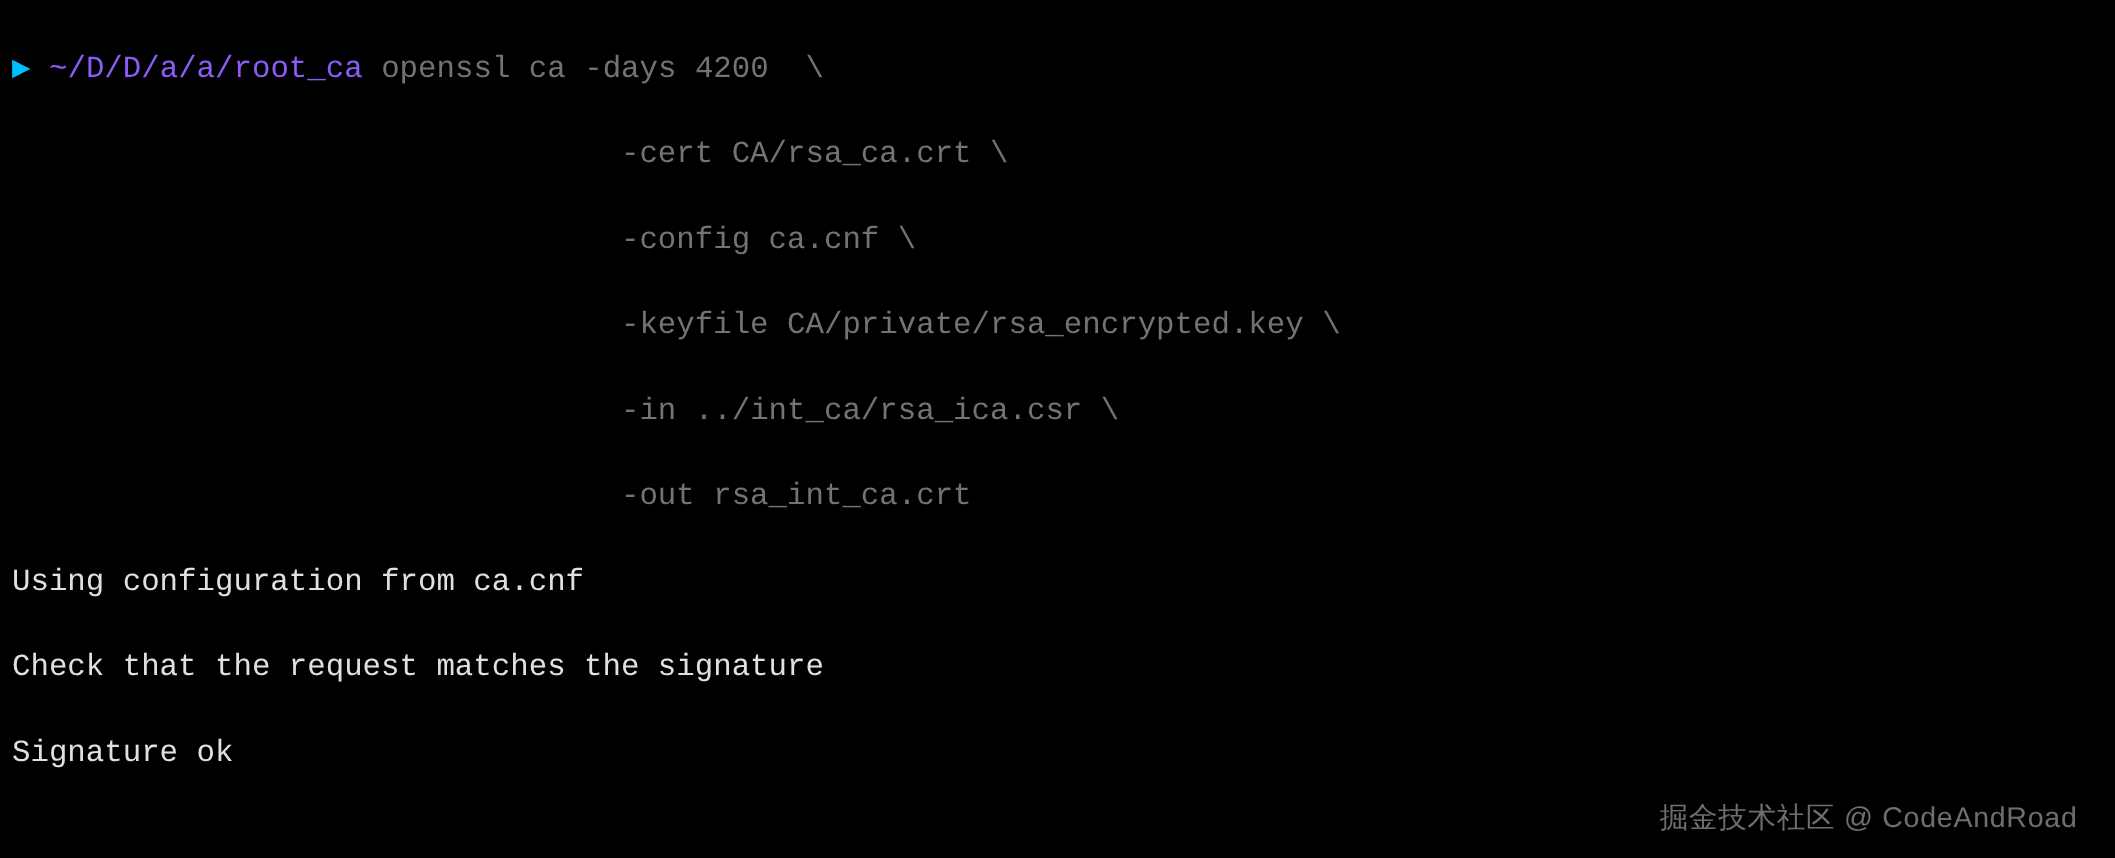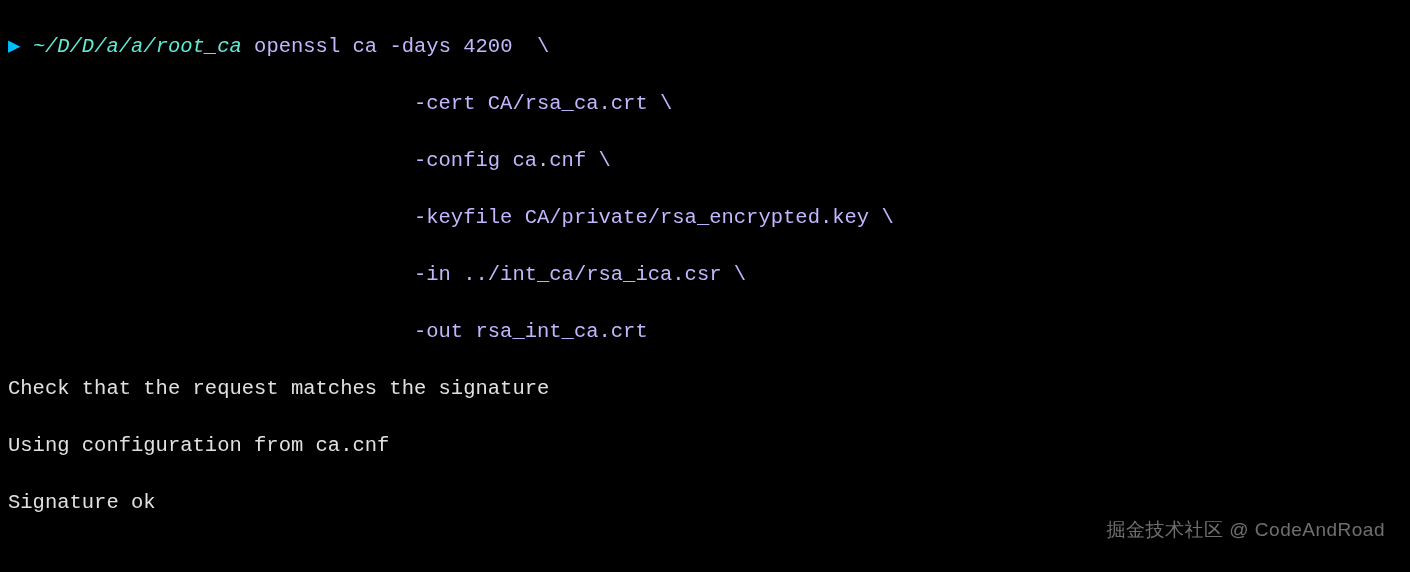--- a/index.html
+++ b/index.html
@@ -12,49 +12,49 @@
     width:1410px;
     height:572px;
     overflow:hidden;
     letter-spacing:0px;
   }
   .terminal{
     padding:4px 8px 0 8px;
     white-space:pre;
   }
   .prompt-arrow{color:#00bfff;}
-  .prompt-path{color:#5eead4;font-style:italic;}
-  .cmd{color:#c4b5fd;}
+  .prompt-path{color:#8b5cf6;}
+  .cmd{color:#737373;}
   .underlined{text-decoration-color:#00ff00;}
   .output{color:#e0e0e0;}
   .line{display:block;}
   .indent{display:inline-block;}
   .watermark{
     position:absolute;
     right:25px;
-    bottom:28px;
+    bottom:12px;
     color:rgba(200,200,200,0.55);
     font-family:-apple-system,BlinkMacSystemFont,"Segoe UI",sans-serif;
     font-size:19px;
     font-style:normal;
     letter-spacing:0.5px;
   }
 </style>
 </head>
 <body>
 
 <div class="terminal">
 <span class="line"><span class="prompt-arrow">▶</span><span> </span><span class="prompt-path">~/D/D/a/a/root_ca</span><span> </span><span class="cmd">openssl</span><span class="cmd"> </span><span class="cmd underlined">ca</span><span class="cmd"> -days 4200  \</span></span>
 <span class="line"><span class="indent">                                 </span><span class="cmd">-cert </span><span class="cmd underlined">CA/rsa_ca.crt</span><span class="cmd"> \</span></span>
 <span class="line"><span class="indent">                                 </span><span class="cmd">-config </span><span class="cmd underlined">ca.cnf</span><span class="cmd"> \</span></span>
 <span class="line"><span class="indent">                                 </span><span class="cmd">-keyfile </span><span class="cmd underlined">CA/private/rsa_encrypted.key</span><span class="cmd"> \</span></span>
 <span class="line"><span class="indent">                                 </span><span class="cmd">-in </span><span class="cmd underlined">../int_ca/rsa_ica.csr</span><span class="cmd"> \</span></span>
 <span class="line"><span class="indent">                                 </span><span class="cmd">-out rsa_int_ca.crt</span></span>
+<span class="line output">Using configuration from ca.cnf</span>
 <span class="line output">Check that the request matches the signature</span>
-<span class="line output">Using configuration from ca.cnf</span>
 <span class="line output">Signature ok</span>
 
 
 
 
 
 
 
 
 

